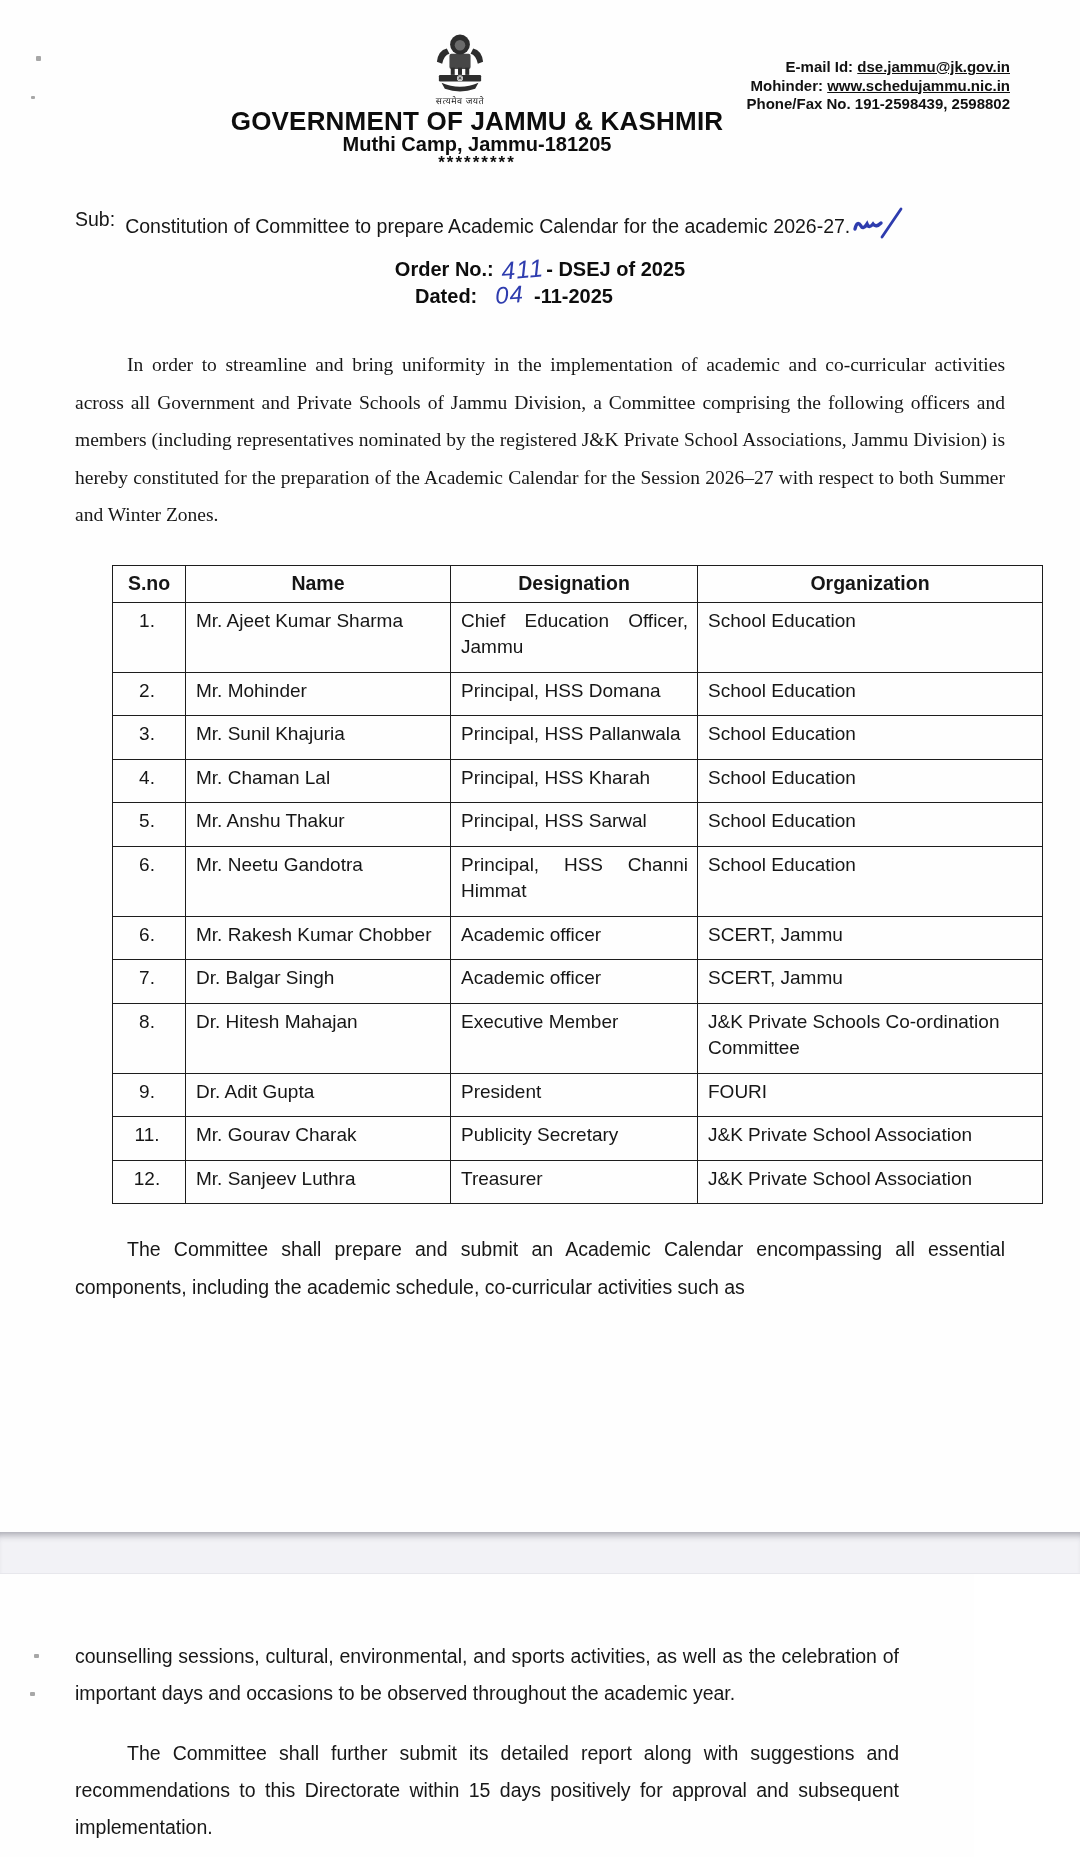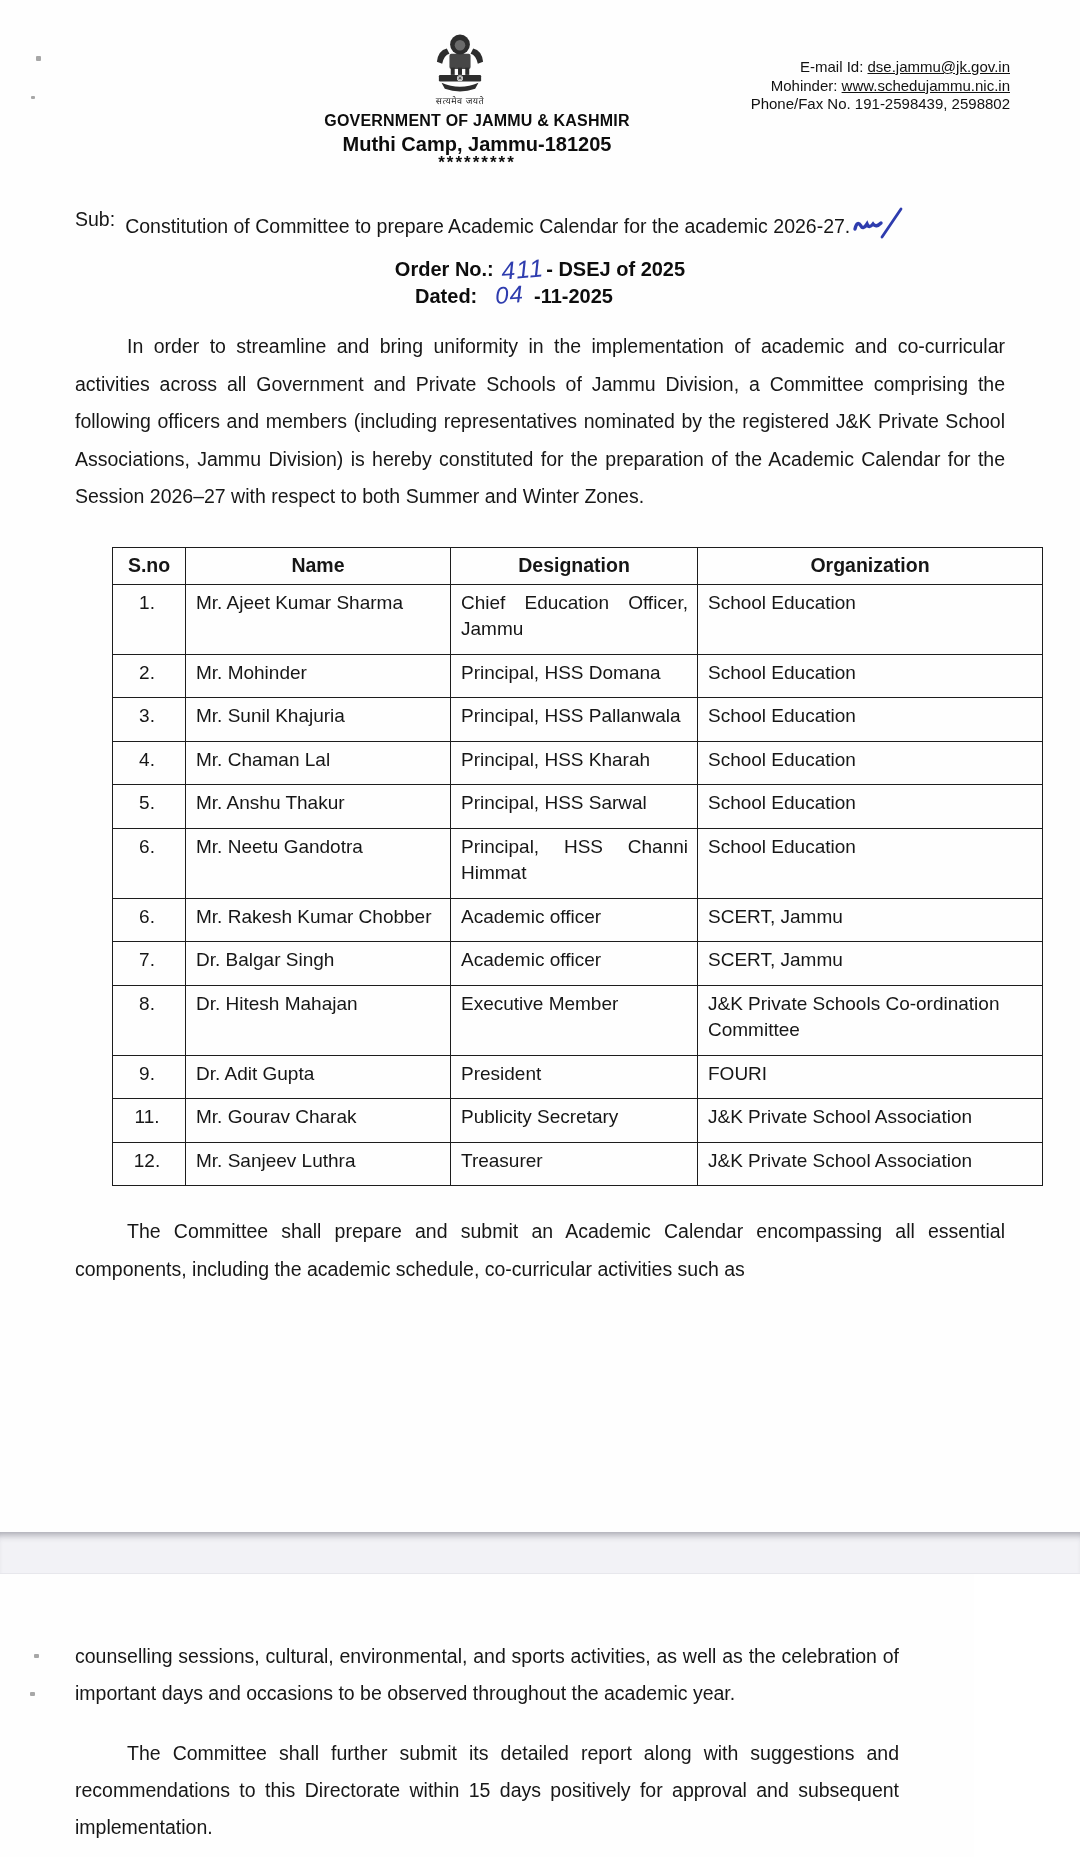--- a/index.html
+++ b/index.html
@@ -16,41 +16,41 @@
     box-shadow: inset 0 8px 7px -5px rgba(55,55,70,.40);
     border-bottom:1px solid #e7e7ec;
   }
   .page2 { position:relative; width:974px; height:283px; background:#fefefe; padding-top:64px; overflow:hidden; }
 
   
   .letterhead { position:relative; height:200px; }
   .emblem { position:absolute; left:421px; top:30px; width:78px; text-align:center; }
   .emblem svg { display:block; margin:0 auto; }
   .emblem-motto { font-size:9px; line-height:10px; color:#222; display:block; letter-spacing:.5px; }
-  .contact { position:absolute; top:58px; right:70px; text-align:right; font-size:15px; line-height:18.5px; color:#111; }
+  .contact { position:absolute; top:58px; right:70px; text-align:right; font-size:15px; line-height:18.5px; color:#111;font-weight:bold; }
   .contact .u { text-decoration:underline; }
   .org-heading { position:absolute; top:110px; left:0; width:954px; text-align:center; font-weight:700; color:#0d0d0d; }
-  .org-line1, .org-line2 { font-size:16px; line-height:22.5px; letter-spacing:.2px;text-align:center; }
+  .org-line1, .org-line2 { font-size:26px; line-height:22.5px; letter-spacing:.2px;text-align:center; }
   .org-line3 { font-size:20px; line-height:22px; }
   .stars { font-size:17px; line-height:16px; letter-spacing:2px; font-weight:700; }
 
   
   .subject { margin:6px 72px 0 75px; display:flex; gap:10px; font-size:19.5px; line-height:26px; align-items:flex-start; }
   .subject-text { flex:1; }
   .hand { font-style:italic; font-size:24px; letter-spacing:1px; font-weight:400; display:inline-block; transform:rotate(-4deg); }
   .subject-mark { display:inline-block; vertical-align:-9px; margin-left:1px; }
   .order-block { text-align:center; margin-top:13px; font-weight:700; font-size:20px; line-height:25px; color:#0d0d0d; }
   .order-line .hand { font-size:25px; transform:rotate(-5deg) translateY(2px); margin:0 2px; }
   .dated-line { padding-right:52px; }
   .dated-line .hand { margin:0 10px 0 18px; }
 
   
   .para { margin:0 75px; font-size:19.5px; line-height:37.5px; text-align:justify; color:#171717; }
   .indent { text-indent:52px; }
-  .para1 { margin-top:19px; }
+  .para1 { margin-top:37px;font-family:Liberation Serif, serif; }
   .para2a { margin-top:27px; }
   .para2b { line-height:37px; }
   .para3 { margin-top:23px; line-height:37px; }
 
   
   table.committee { border-collapse:collapse; margin:31px 0 0 112px; width:930px; table-layout:fixed; font-size:19px; }
   .committee th, .committee td { border:1.7px solid #1d1d1d; vertical-align:top; }
   .committee th { font-weight:700; text-align:center; font-size:19.5px; padding:6px 4px 7px; }
   .committee td { padding:5px 9px 11px 10px; line-height:26.5px; text-align:justify; }
   .committee td.sno { text-align:center; padding-left:2px; padding-right:6px; }

